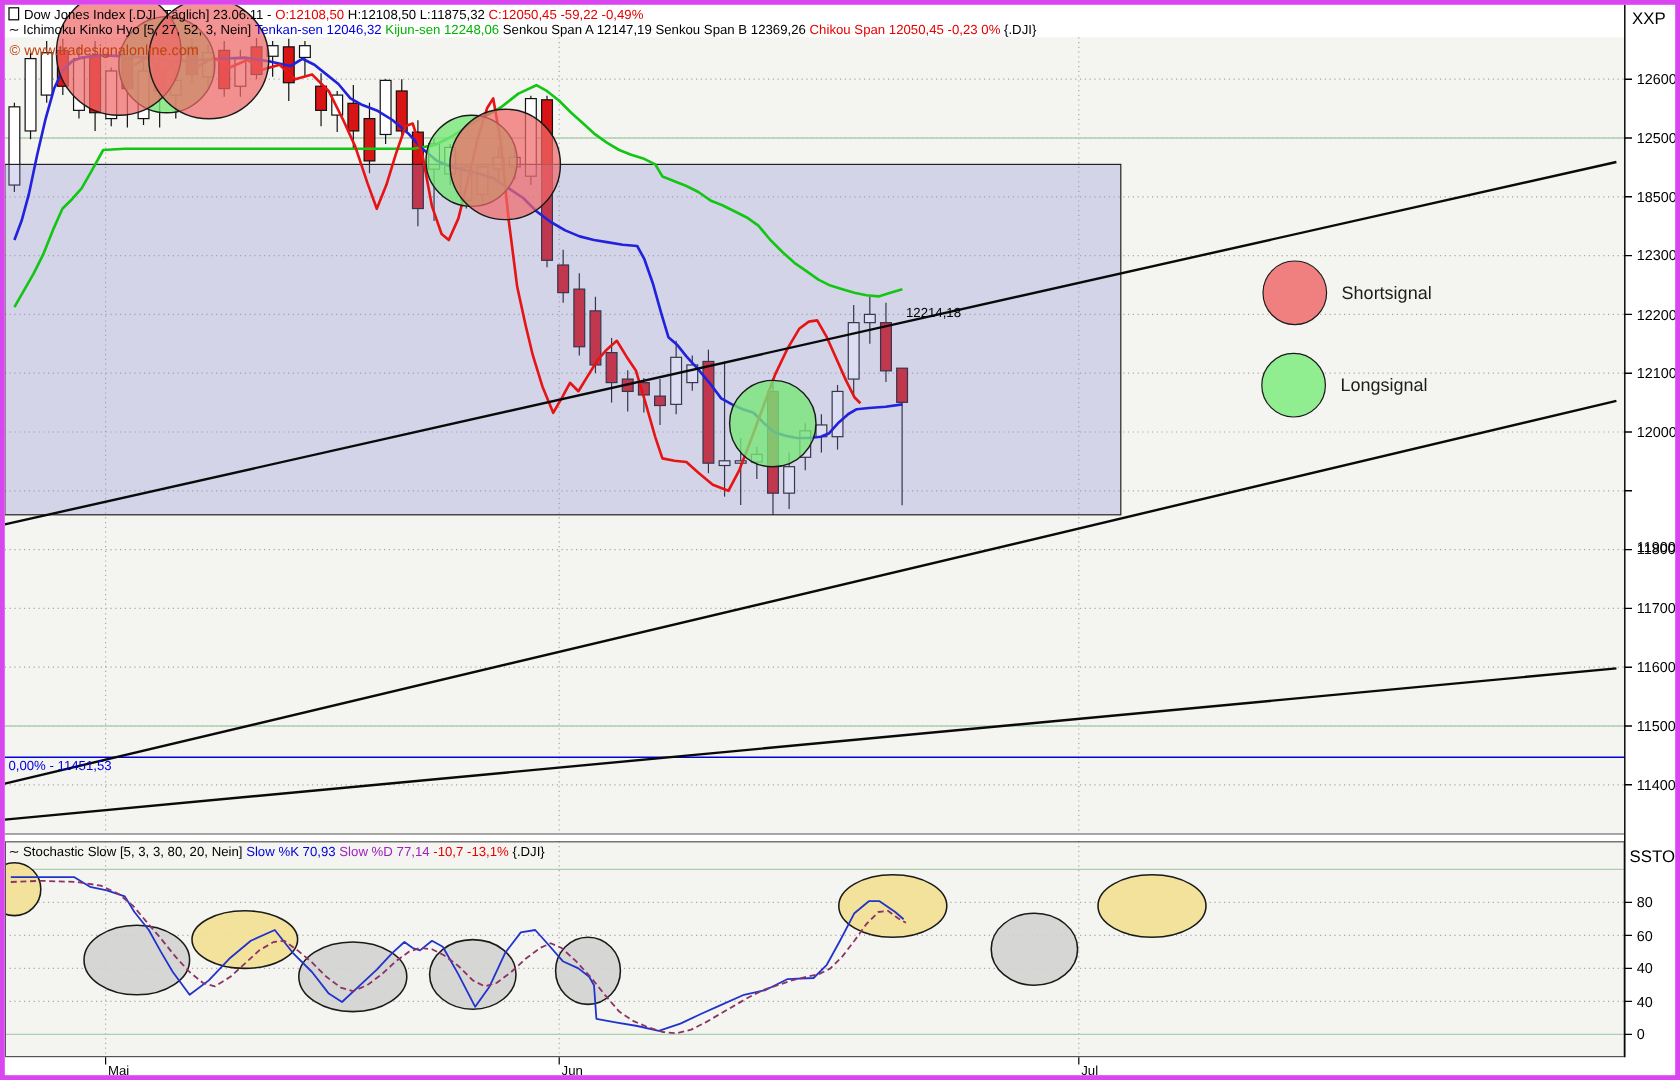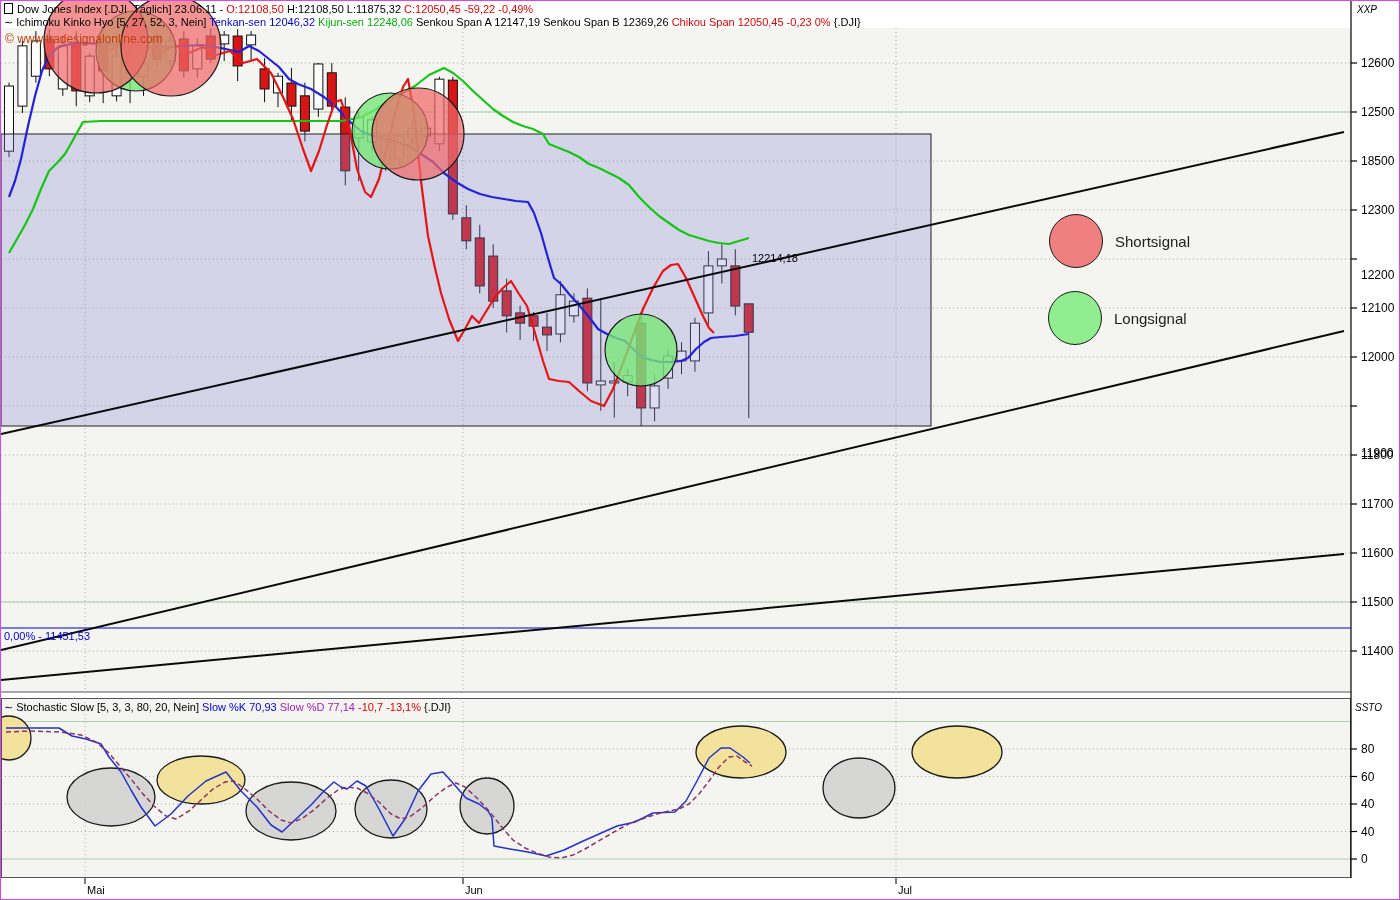--- a/index.html
+++ b/index.html
@@ -1,30 +1,30 @@
 <!DOCTYPE html>
 <html><head>
 <meta charset="utf-8">
 <style>
   html,body{margin:0;padding:0;background:#dcdcdc;}
   #screen{position:relative;width:1400px;height:900px;background:#ffffff;
-    font-family:"Liberation Sans",sans-serif;overflow:hidden;border:1px solid #d946ef;box-sizing:border-box;}
+    font-family:"Liberation Sans",sans-serif;overflow:hidden;border:4px solid #d946ef;box-sizing:border-box;}
   #chart-svg{position:absolute;left:0;top:0;}
   .hdr{position:absolute;left:3px;font-size:11px;line-height:13px;color:#000;white-space:pre;}
   .hdr .seg{white-space:pre;}
   .mini-candle{display:inline-block;width:7px;height:9px;border:1px solid #000;
     background:#fff;margin-right:4px;position:relative;top:1px;}
   .wave-icon{display:inline-block;margin-right:3px;color:#000;font-size:11px;}
   #watermark{position:absolute;left:4px;top:31px;font-size:12px;color:#c2410c;}
   .legend-item{position:absolute;display:flex;align-items:center;}
   .legend-circle{width:52px;height:52px;border-radius:50%;border:1px solid #1a1a1a;flex:0 0 auto;}
   .legend-label{margin-left:12px;font-size:15px;color:#1d1d1d;}
   .chart-label{position:absolute;font-size:11px;color:#000;}
   .fib-label{position:absolute;font-size:11px;color:#0000e0;}
-  .ax-tag{position:absolute;font-size:10px;color:#000;font-style:italic;}
+  .ax-tag{position:absolute;font-size:14px;color:#000;}
   .axlbl{position:absolute;font-size:12px;color:#000;}
   .monthlbl{position:absolute;font-size:11px;color:#000;}
 </style>
 </head>
 <body>
 
 <div id="screen">
   <svg id="chart-svg" width="1400" height="900" viewBox="0 0 1400 900">
       <rect x="0" y="0" width="1350" height="27" fill="#ffffff"></rect>
       <rect x="0" y="27" width="1350" height="664" fill="#f4f4f1"></rect>
@@ -240,21 +240,21 @@
   <div class="fib-label" style="left:3px;top:629px;">0,00% - 11451,53</div>
 
   <div class="ax-tag" style="left:1356px;top:3px;">XXP</div>
   <div class="ax-tag" style="left:1354px;top:701px;">SSTO</div>
 
   <div id="axis-labels">
       <div class="axlbl" style="left: 1360px; top: 55px;">12600</div>
       <div class="axlbl" style="left: 1360px; top: 104px;">12500</div>
       <div class="axlbl" style="left: 1360px; top: 153px;">18500</div>
       <div class="axlbl" style="left: 1360px; top: 202px;">12300</div>
-      <div class="axlbl" style="left: 1360px; top: 267px;">12200</div>
+      <div class="axlbl" style="left: 1360px; top: 252px;">12200</div>
       <div class="axlbl" style="left: 1360px; top: 300px;">12100</div>
       <div class="axlbl" style="left: 1360px; top: 349px;">12000</div>
       <div class="axlbl" style="left: 1360px; top: 398px; margin-top: 47px;">11900</div>
       <div class="axlbl" style="left: 1360px; top: 447px;">11800</div>
       <div class="axlbl" style="left: 1360px; top: 496px;">11700</div>
       <div class="axlbl" style="left: 1360px; top: 545px;">11600</div>
       <div class="axlbl" style="left: 1360px; top: 594px;">11500</div>
       <div class="axlbl" style="left: 1360px; top: 643px;">11400</div>
       <div class="axlbl" style="left: 1360px; top: 741px;">80</div>
       <div class="axlbl" style="left: 1360px; top: 768.5px;">60</div>

